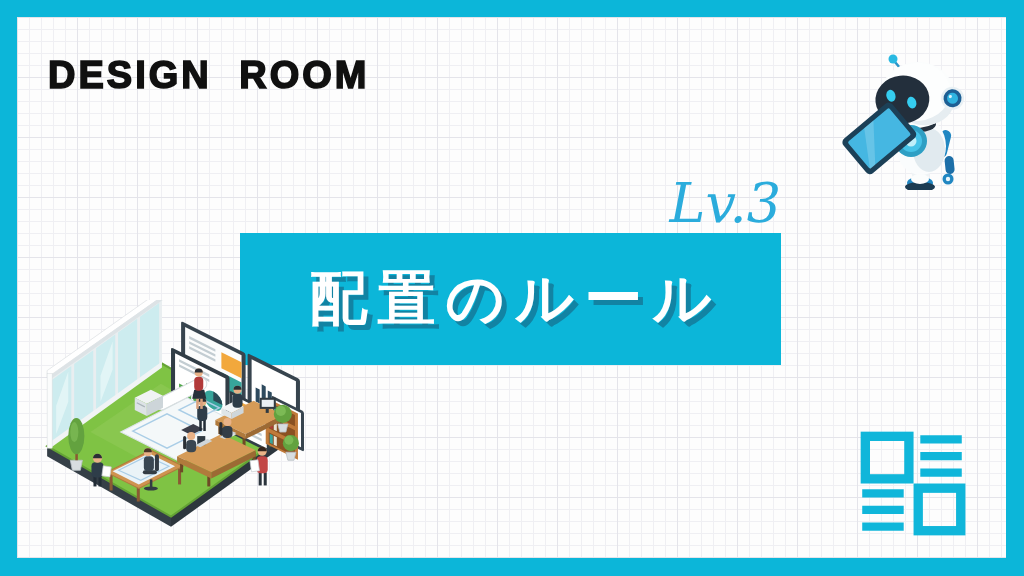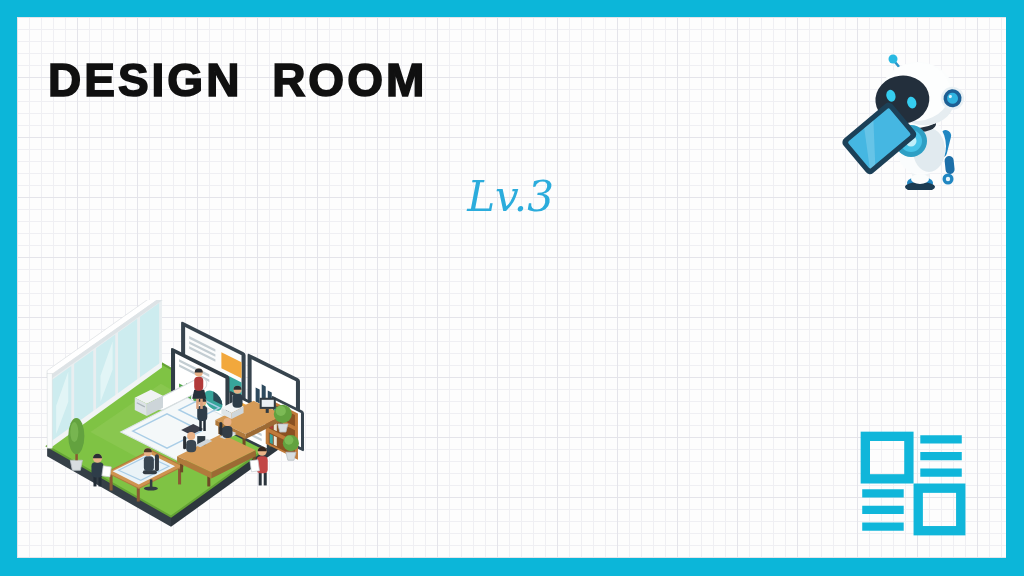--- a/index.html
+++ b/index.html
@@ -14,34 +14,34 @@
     background-color:#fdfdfd;
     background-image:
       linear-gradient(#e4e4ea 1px, transparent 1px),
       linear-gradient(90deg,#e4e4ea 1px, transparent 1px),
       linear-gradient(#efeff3 1px, transparent 1px),
       linear-gradient(90deg,#efeff3 1px, transparent 1px);
     background-size:60px 60px,60px 60px,12px 12px,12px 12px;
   }
   .header-en{
     position:absolute; left:48px; top:56px;
-    font-size:46px; line-height:1.05; font-weight:bold;
+    font-size:38px; line-height:1.05; font-weight:bold;
     color:#101010; -webkit-text-stroke:1.6px #101010;
     letter-spacing:3px; white-space:nowrap; word-spacing:14px;
   }
   .header-ja{
     position:absolute; left:404px; top:74px;
     font-family:"DejaVu Serif", serif;
     font-size:30px; font-weight:bold; color:#161616; letter-spacing:2px;
   }
   .lv-label{
     position:absolute; left:240px; top:172px; width:541px;
-    text-align:center;
+    text-align:right;
     font-family:"DejaVu Serif", serif; font-style:italic;
-    font-size:42px; color:#2bacdc; z-index:2;
+    font-size:54px; color:#2bacdc; z-index:2;
   }
   .banner{
     position:absolute; left:240px; top:233px; width:541px; height:132px;
     background:#0cb6d9; z-index:2;
     display:flex; align-items:center; justify-content:center;
   }
   .banner-title{
     font-family:"DejaVu Sans", sans-serif;
     font-size:58px; font-weight:bold; color:#ffffff;
     letter-spacing:10px; text-indent:10px;
@@ -55,20 +55,23 @@
 </head>
 <body>
 
 <div class="stage">
   <div class="paper"></div>
 
   <div class="header-en">DESIGN ROOM</div>
 
   <div class="lv-label">Lv.3</div>
 
+  <div class="banner">
+    <span class="banner-title">配置のルール</span>
+  </div>
 
   <svg class="office-illo" viewBox="0 0 272 248" xmlns="http://www.w3.org/2000/svg">
 
     <g>
       <polygon points="17,144 140,214 140,224 17,154" fill="#353f47"></polygon>
       <polygon points="140,214 254,132 254,142 140,224" fill="#2d363d"></polygon>
       <polygon points="17,144 131,62 254,132 140,214" fill="#7fc344" stroke="#64a335" stroke-width="2"></polygon>
       <polygon points="60,130 130,82 200,122 130,168" fill="#a6d56e" opacity="0.25"></polygon>
     </g>
 

